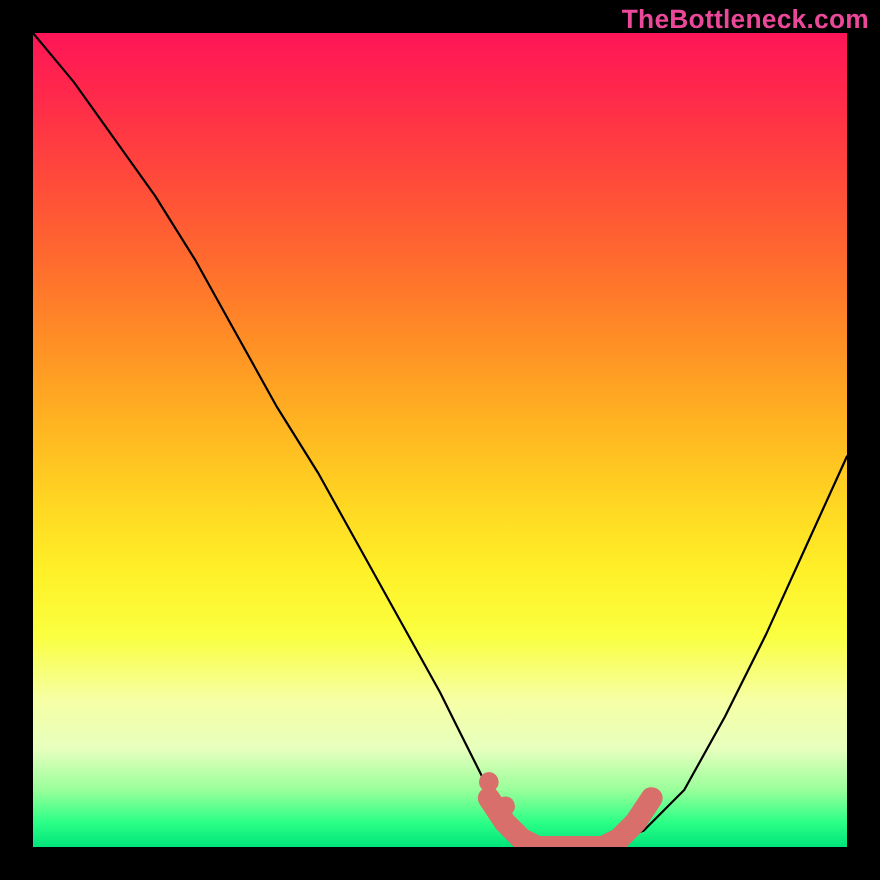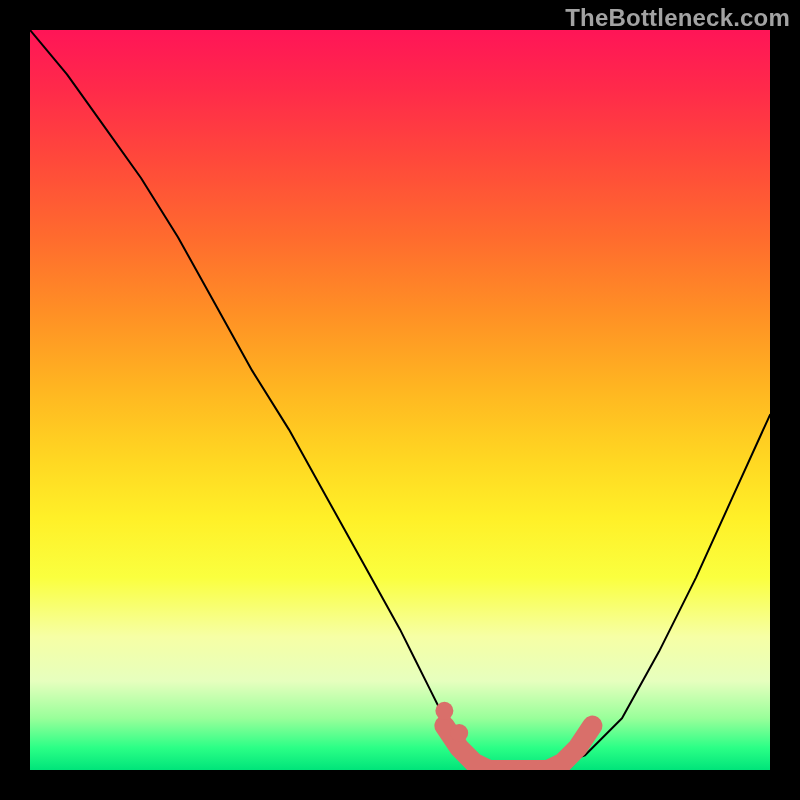--- a/index.html
+++ b/index.html
@@ -10,21 +10,21 @@
     height: 800px;
     background: #000;
   }
   .watermark {
     position: absolute;
     top: 4px;
     right: 10px;
     font-family: Arial, Helvetica, sans-serif;
     font-size: 24px;
     font-weight: 600;
-    color: #a3a3a3;
+    color: #ec4899;
     letter-spacing: 0.2px;
     z-index: 10;
   }
   .plot {
     position: absolute;
     left: 30px;
     top: 30px;
     width: 740px;
     height: 740px;
   }

